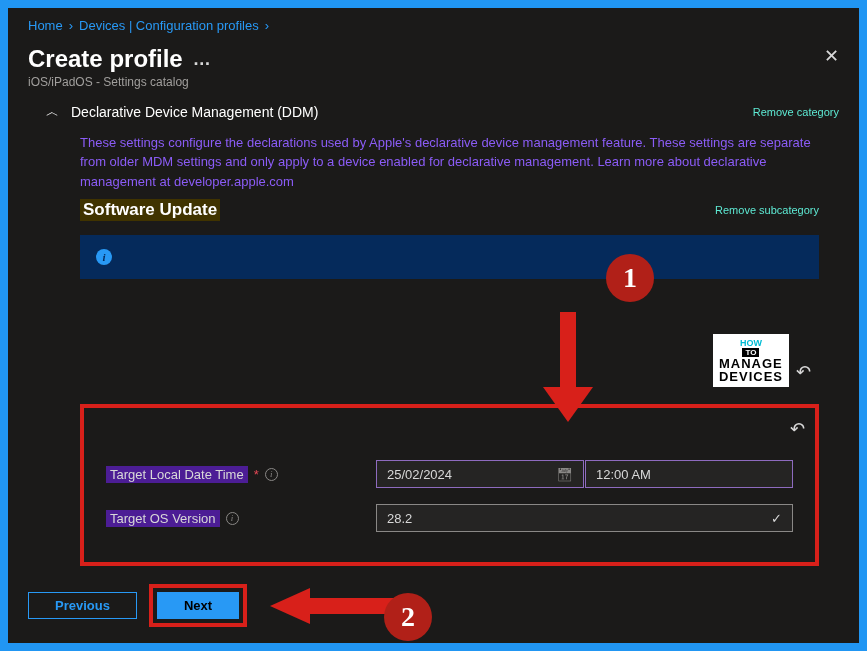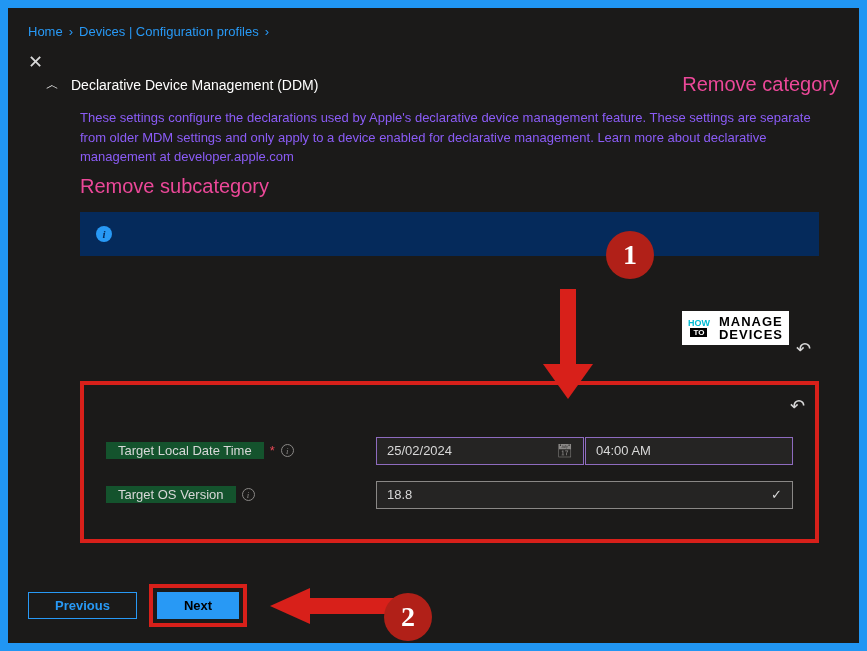--- a/index.html
+++ b/index.html
@@ -83,22 +83,22 @@
     }
     .chevron {
       color: #fff;
       font-size: 13px;
     }
     .section-title {
       font-size: 14px;
       color: #fff;
     }
     .link {
-      color: #ec4899;
-      font-size: 20px;
+      color: #5eead4;
+      font-size: 11px;
       cursor: pointer;
     }
     .description {
       font-size: 13px;
       color: #8b5cf6;
       line-height: 1.5;
       padding-left: 52px;
       padding-right: 20px;
       margin-bottom: 8px;
     }
@@ -148,21 +148,22 @@
       position: relative;
     }
     .watermark {
       position: absolute;
       right: 50px;
       top: 55px;
       background: #fff;
       padding: 4px 6px;
       display: flex;
       align-items: center;
-      gap: 9px;
+      gap: 0;
+      flex-direction: column;
     }
     .wm-howto {
       display: flex;
       flex-direction: column;
       align-items: center;
       font-size: 9px;
     }
     .wm-how { color: #00bcd4; font-weight: bold; }
     .wm-to { background: #000; color: #fff; padding: 0 3px; font-weight: bold; font-size: 8px; }
     .wm-manage {
@@ -205,22 +206,22 @@
     }
     .field-label {
       width: 260px;
       font-size: 13px;
       color: #d8d8d8;
       display: flex;
       align-items: center;
       gap: 6px;
     }
     .field-label .highlight {
-      background: #14532d;
-      padding: 1px 12px;
+      background: #4c1d95;
+      padding: 1px 4px;
     }
     .req {
       color: #e74856;
     }
     .tooltip-icon {
       width: 13px;
       height: 13px;
       border: 1px solid #8a8886;
       border-radius: 50%;
       display: inline-flex;
@@ -315,34 +316,42 @@
 <div class="panel">
 
   <div class="breadcrumb">
     <a href="#">Home</a>
     <span class="sep">›</span>
     <a href="#">Devices | Configuration profiles</a>
     <span class="sep">›</span>
   </div>
 
   <div class="header-row">
+    <div>
+      <div class="page-title">
+        <span>Create profile</span>
+        <span class="ellipsis">…</span>
+      </div>
+      <div class="subtitle">iOS/iPadOS - Settings catalog</div>
+    </div>
     <div class="close-x">✕</div>
   </div>
 
   <div class="section-header">
     <div class="section-left">
       <span class="chevron">︿</span>
       <span class="section-title">Declarative Device Management (DDM)</span>
     </div>
     <span class="link">Remove category</span>
   </div>
 
   <div class="description">These settings configure the declarations used by Apple's declarative device management feature. These settings are separate from older MDM settings and only apply to a device enabled for declarative management. Learn more about declarative management at developer.apple.com</div>
 
   <div class="subsection-row">
+    <span class="subsection-title">Software Update</span>
     <span class="link">Remove subcategory</span>
   </div>
 
   <div class="info-banner">
     <span class="info-icon">i</span>
   </div>
 
   <div class="content-body">
 
     <div class="watermark">
@@ -373,33 +382,33 @@
           <span class="highlight">Target Local Date Time</span>
           <span class="req">*</span>
           <span class="tooltip-icon">i</span>
         </div>
         <div class="input-group">
           <div class="input date">
             <span>25/02/2024</span>
             <span class="cal-icon">📅︎</span>
           </div>
           <div class="input time">
-            <span>04:00 AM</span>
+            <span>12:00 AM</span>
           </div>
         </div>
       </div>
 
       <div class="form-row second">
         <div class="field-label">
           <span class="highlight">Target OS Version</span>
           <span class="tooltip-icon">i</span>
         </div>
         <div class="input-group">
           <div class="input version">
-            <span>18.8</span>
+            <span>28.2</span>
             <span class="check-icon">✓</span>
           </div>
         </div>
       </div>
     </div>
   </div>
 
   <div class="footer">
     <button class="btn">Previous</button>
     <div class="next-wrapper">

